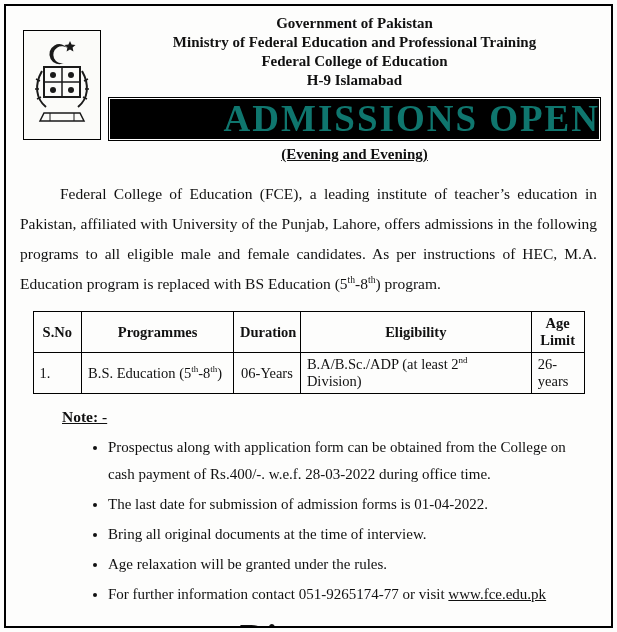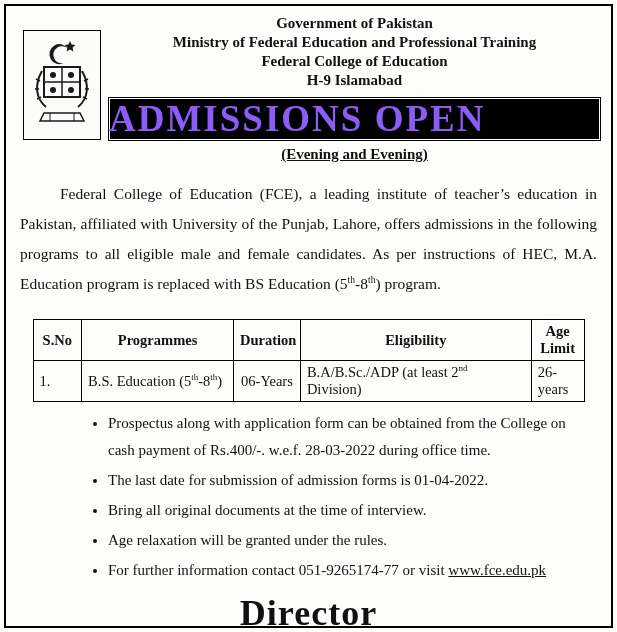--- a/index.html
+++ b/index.html
@@ -14,36 +14,36 @@
   
   .header{display:flex;align-items:flex-start;}
   .emblem-col{width:92px;flex:0 0 92px;display:flex;justify-content:center;}
   .emblem-box{width:76px;height:108px;border:1.5px solid #000;margin-top:16px;
     display:flex;align-items:center;justify-content:center;background:#fbfbf9;}
   .center-col{flex:1;text-align:center;}
   .logo-col{width:84px;flex:0 0 84px;text-align:center;padding-top:4px;}
   .hline{font-weight:bold;font-size:15px;line-height:19px;}
   .hline.small{font-size:15px;}
   .banner{
-    margin:7px auto 0 auto;background:#000;color:#8b5cf6;font-weight:bold;
-    font-size:37px;line-height:42px;letter-spacing:2px;text-align:left;
+    margin:7px auto 0 auto;background:#000;color:#0f766e;font-weight:bold;
+    font-size:37px;line-height:42px;letter-spacing:2px;text-align:right;
     border:1px solid #000;box-shadow:0 0 0 1px #fff inset;
   }
   .subbanner{
     margin-top:5px;font-weight:bold;font-size:15px;text-decoration:underline;
   }
   .islamabad-label{font-weight:bold;font-size:8.5px;letter-spacing:0.5px;margin-top:1px;}
   
   .intro{
     margin:16px 4px 0 4px;font-size:15.5px;line-height:30px;text-align:justify;
     text-indent:40px;
   }
   
   table.ad-table{
-    width:552px;margin:20px auto 0 auto;border-collapse:collapse;table-layout:fixed;
+    width:552px;margin:12px auto 0 auto;border-collapse:collapse;table-layout:fixed;
   }
   table.ad-table th,table.ad-table td{
     border:1.5px solid #000;font-size:14.5px;padding:3px 6px;vertical-align:middle;
   }
   table.ad-table th{font-weight:bold;text-align:center;line-height:17px;}
   table.ad-table td{height:26px;}
   .c-sno{width:48px;}  .c-prog{width:150px;} .c-dur{width:66px;}
   .c-elig{width:228px;} .c-age{width:52px;}
   td.center{text-align:center;}
   
@@ -123,20 +123,21 @@
         <tr>
           <td>1.</td>
           <td>B.S. Education (5<sup>th</sup>-8<sup>th</sup>)</td>
           <td class="center">06-Years</td>
           <td>B.A/B.Sc./ADP (at least 2<sup>nd</sup> Division)</td>
           <td>26-years</td>
         </tr>
       </tbody>
     </table>
 
+    <div class="note-title">Note: -</div>
     <ul class="notes">
       <li>Prospectus along with application form can be obtained from the College on cash payment of Rs.400/-. w.e.f. 28-03-2022 during office time.</li>
       <li>The last date for submission of admission forms is 01-04-2022.</li>
       <li>Bring all original documents at the time of interview.</li>
       <li>Age relaxation will be granted under the rules.</li>
       <li><span>For further information contact 051-9265174-77 or visit </span><span class="site-link">www.fce.edu.pk</span></li>
     </ul>
 
     <div class="director">Director</div>
 

